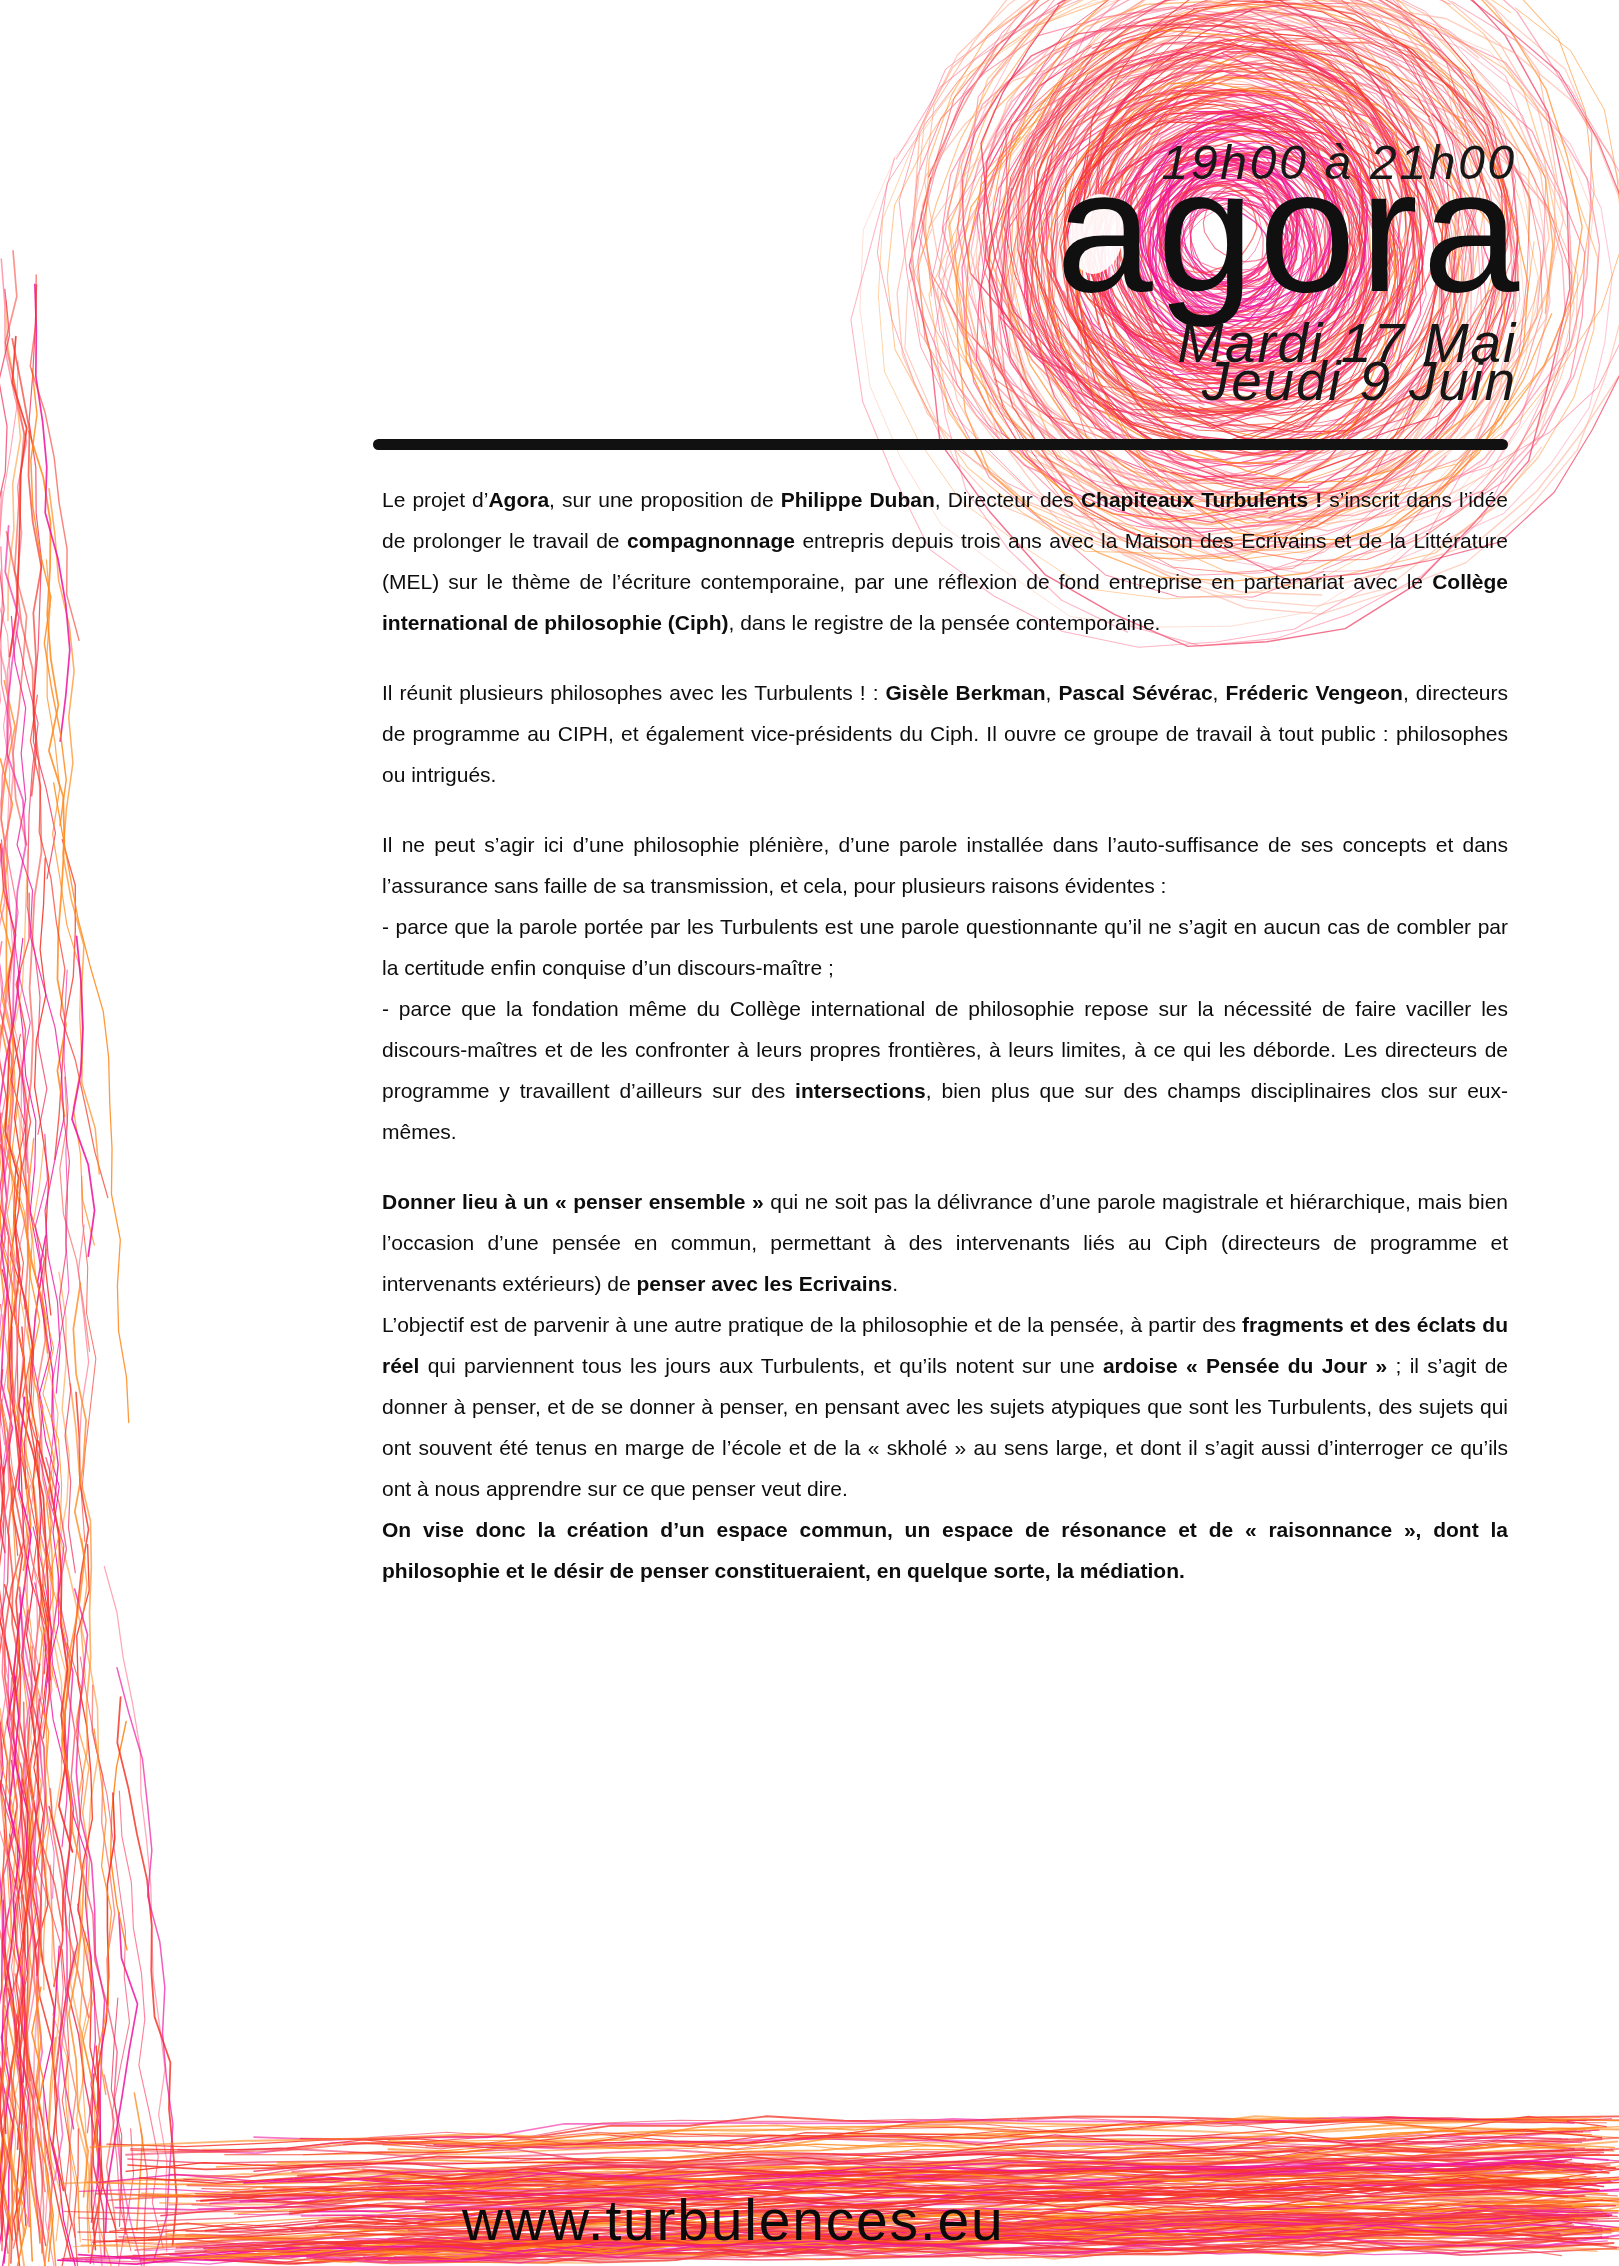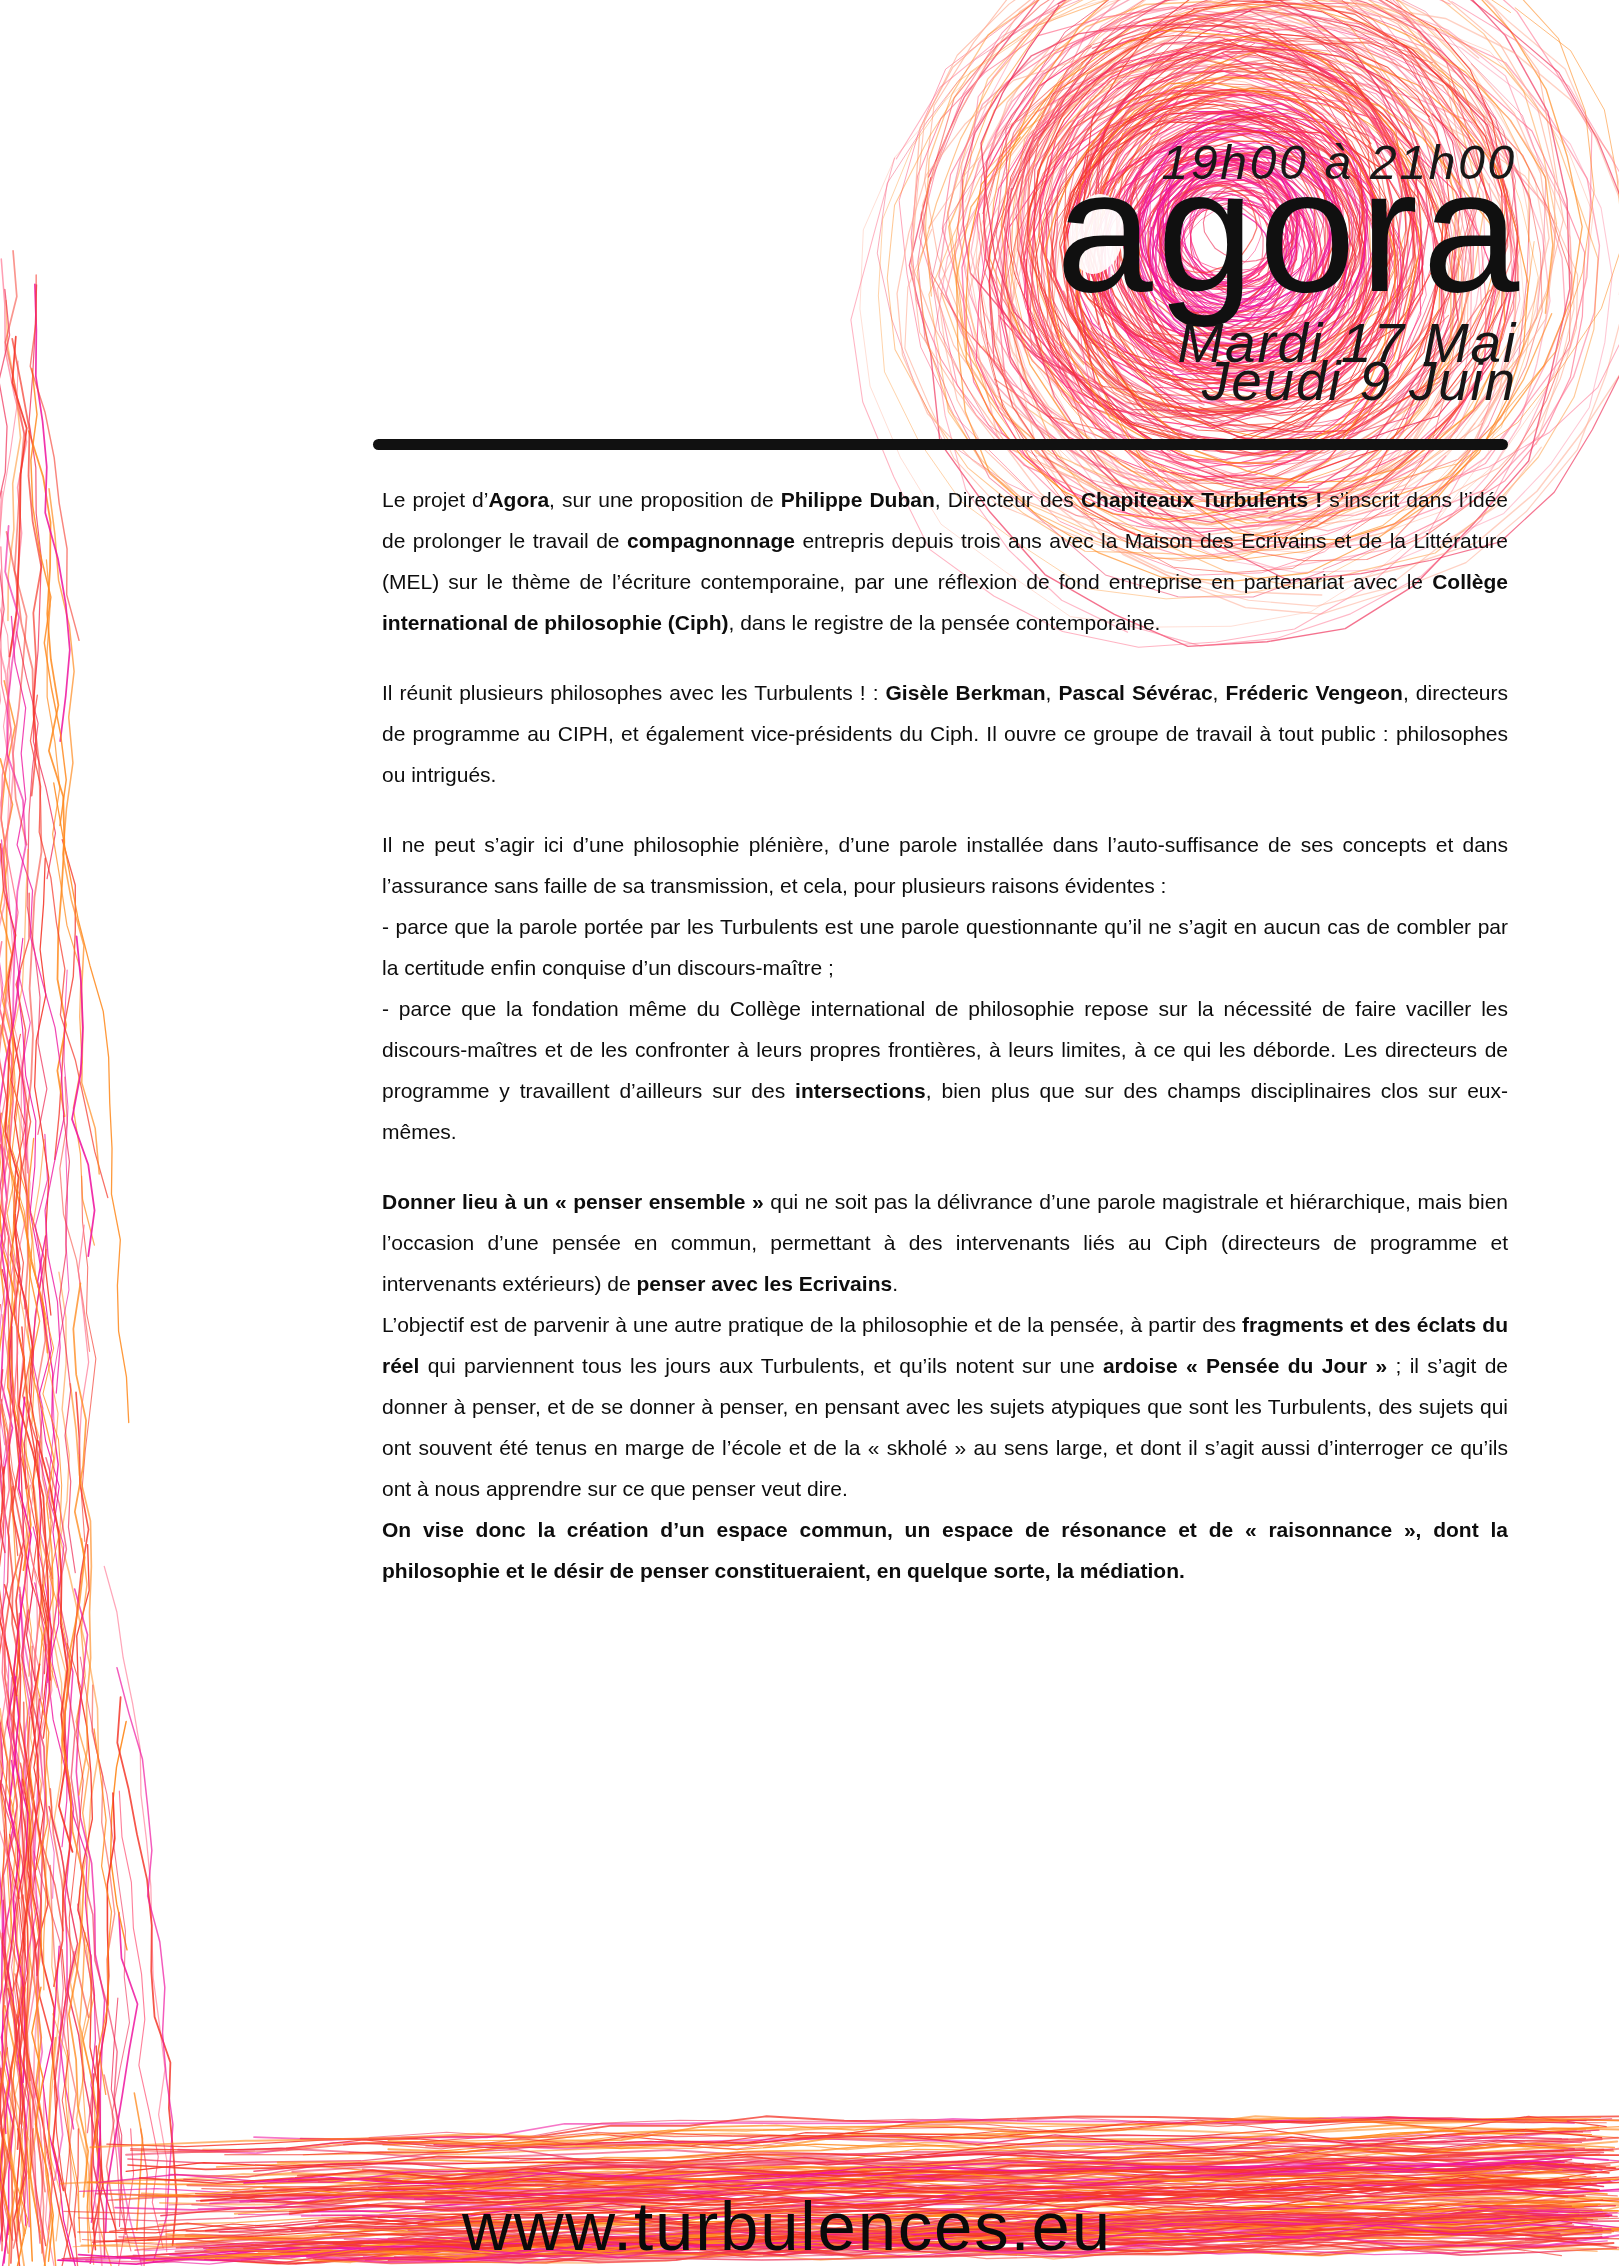--- a/index.html
+++ b/index.html
@@ -33,21 +33,21 @@
   .body{
     position:absolute;left:382px;top:479px;width:1126px;
     font-size:21px;line-height:41px;text-align:justify;color:#0d0d0d;
   }
   .body p{margin:0 0 29px 0;white-space:pre-wrap;}
   .body p.source{margin:27.4px 0 0 0;text-align:left;}
   .b{font-weight:700;}
   .i{}
   .url{
     position:absolute;left:462px;top:2187px;
-    font-size:69px;letter-spacing:1.8px;color:#0a0a0a;white-space:nowrap;
+    font-size:57px;letter-spacing:1.8px;color:#0a0a0a;white-space:nowrap;
   }
 </style>
 </head>
 <body>
 
 <div class="page">
 
   <svg id="art" viewBox="0 0 1772 2480" xmlns="http://www.w3.org/2000/svg">
     <g id="g-circle">
         <path d="M1448.7 131.7L1488.3 153.7L1523.7 181.5L1551.8 216.4L1569.8 257.2L1573.8 300.8L1567.6 343.1L1558.4 385.5L1530.4 419.0L1496.8 445.7L1461.6 472.0L1417.4 479.5L1372.7 483.0L1329.7 469.2L1289.5 450.2L1257.1 420.4L1224.5 389.3L1207.9 348.1L1202.0 304.8L1209.2 262.4L1219.1 220.4L1242.6 183.5L1279.1 158.9L1316.7 137.3L1359.4 127.0L1403.6 127.2L1447.7 134.3" stroke="#f5372a" stroke-width="1.23" opacity="0.81"></path>

